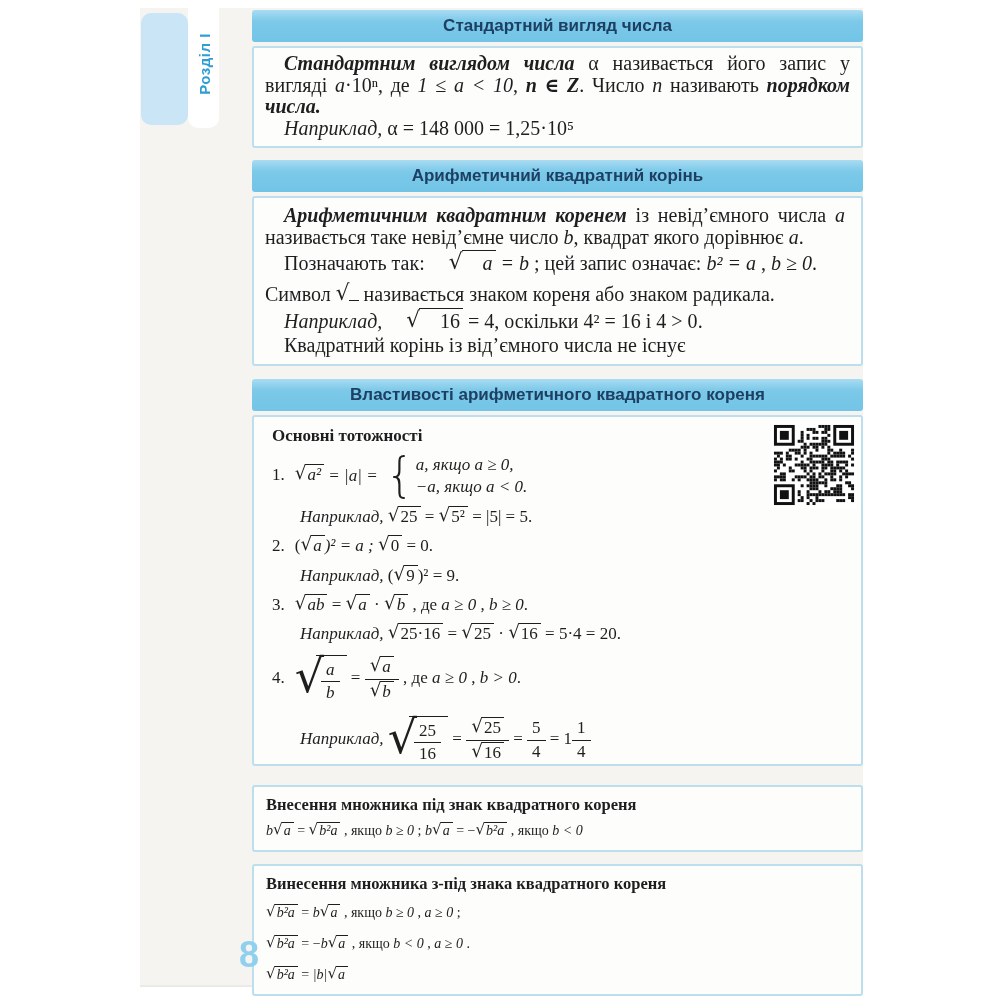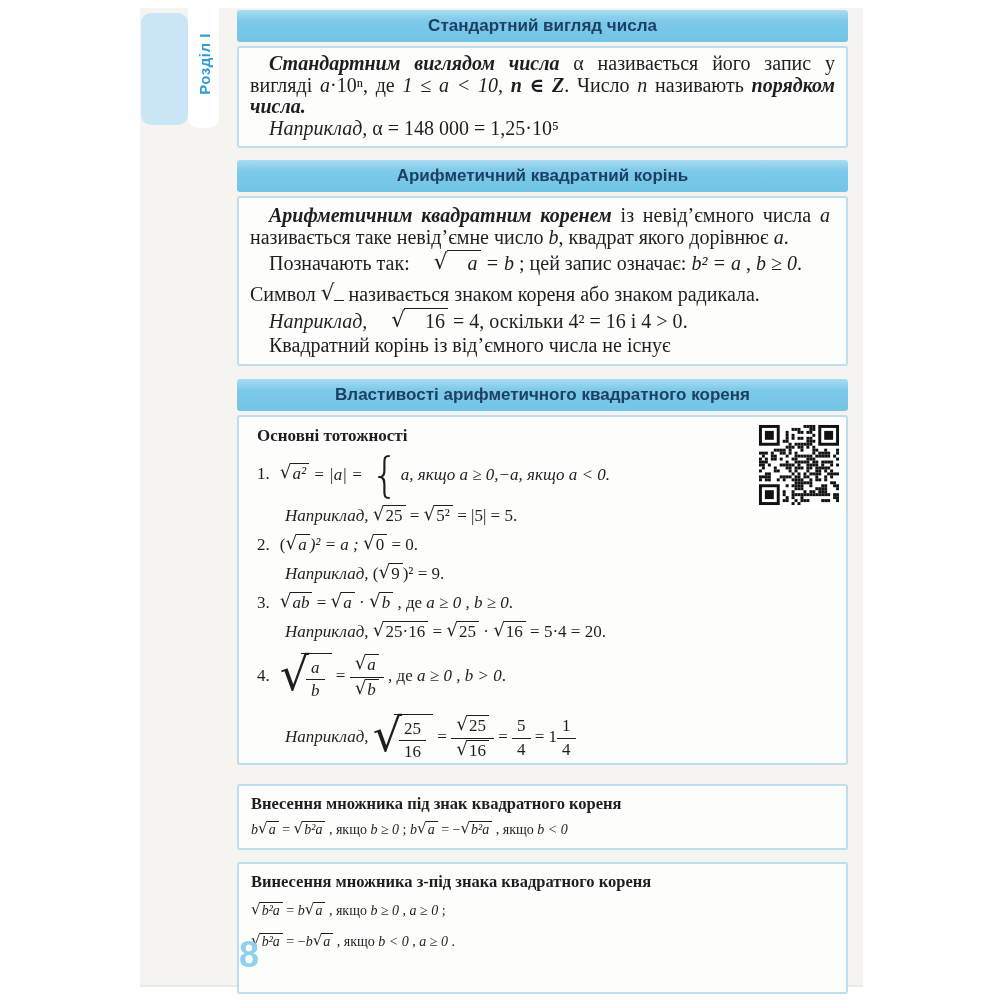--- a/index.html
+++ b/index.html
@@ -24,21 +24,21 @@
     background:#ffffff;border-radius:0 0 10px 10px;
   }
   .tab-white .vtext{
     position:absolute;left:50%;top:50%;
     transform:translate(-50%,-50%) rotate(-90deg);
     white-space:nowrap;color:#2f9cd4;
     font:700 15px "Liberation Sans","DejaVu Sans",sans-serif;
     letter-spacing:.5px;
   }
   
-  .content{position:absolute;left:237px;top:10px;width:611px;}
+  .content{position:absolute;left:252px;top:10px;width:611px;}
   .banner{
     min-height:32px;display:flex;align-items:center;justify-content:center;
     background:linear-gradient(180deg,#a9dcf2 0%,#7cc9e9 35%,#72c4e6 100%);
     color:#1c3f62;font:700 17px "Liberation Sans","DejaVu Sans",sans-serif;
     border-radius:3px;text-align:center;
   }
   .box{
     background:#fdfdfc;border:2px solid #bcdeed;border-radius:3px;
     box-sizing:border-box;
   }
@@ -59,21 +59,21 @@
   
   .bsq{display:inline-flex;align-items:flex-start;vertical-align:middle;white-space:nowrap}
   .bss{font-family:"DejaVu Sans",sans-serif;font-size:46px;line-height:42px;font-weight:400}
   .bsb{border-top:1.6px solid #1e1e1e;margin-left:-8px;padding:4px 7px 0 5px}
   
   .frac{display:inline-flex;flex-direction:column;align-items:center;vertical-align:middle;text-align:center;line-height:1.2}
   .fn{border-bottom:1.4px solid #1e1e1e;padding:0 5px 1px}
   .fd{padding-top:1px}
   
   .brace{display:inline-block;vertical-align:middle;font-family:"DejaVu Sans",sans-serif;font-weight:300;font-size:44px;line-height:1;transform:scaleY(1.1);margin:0 2px 0 4px}
-  .cases{display:inline-flex;vertical-align:middle;line-height:1.35;text-align:left}
+  .cases{display:inline-flex;flex-direction:column;vertical-align:middle;line-height:1.35;text-align:left}
   
   .props{position:relative;padding:8px 14px 0 18px;font-size:17px}
   .props .fr{margin:7px 0 0 0;font-size:17px;line-height:1.3}
   .props .ex{padding-left:28px}
   .inum{margin-right:10px}
   .qr{position:absolute;right:4px;top:5px;width:86px;height:86px;background:#ffffff}
   .qr svg{width:86px;height:86px;display:block}
   
   .fbox{padding:7px 12px 9px 12px}
   .fbox .title{font-weight:700;font-size:16.5px;line-height:22px;margin:0}
@@ -435,17 +435,18 @@
 
   <div class="box mt11 fbox" style="min-height:60px">
     <p class="title">Внесення множника під знак квадратного кореня</p>
     <div class="fr"><span class="mi">b</span><span class="sq"><span class="rs">√</span><span class="rb mi">a</span></span><span> = </span><span class="sq"><span class="rs">√</span><span class="rb mi">b²a</span></span><span> , якщо </span><span class="mi">b ≥ 0</span><span> ;  </span><span class="mi">b</span><span class="sq"><span class="rs">√</span><span class="rb mi">a</span></span><span> = −</span><span class="sq"><span class="rs">√</span><span class="rb mi">b²a</span></span><span> , якщо </span><span class="mi">b &lt; 0</span></div>
   </div>
 
   <div class="box mt12 fbox" style="min-height:132px">
     <p class="title">Винесення множника з-під знака квадратного кореня</p>
     <div class="fr" style="margin-top:9px"><span class="sq"><span class="rs">√</span><span class="rb mi">b²a</span></span><span> = </span><span class="mi">b</span><span class="sq"><span class="rs">√</span><span class="rb mi">a</span></span><span> , якщо </span><span class="mi">b ≥ 0</span><span> , </span><span class="mi">a ≥ 0</span><span> ;</span></div>
     <div class="fr" style="margin-top:13px"><span class="sq"><span class="rs">√</span><span class="rb mi">b²a</span></span><span> = −</span><span class="mi">b</span><span class="sq"><span class="rs">√</span><span class="rb mi">a</span></span><span> , якщо </span><span class="mi">b &lt; 0</span><span> , </span><span class="mi">a ≥ 0</span><span> .</span></div>
+    <div class="fr" style="margin-top:13px"><span class="sq"><span class="rs">√</span><span class="rb mi">b²a</span></span><span> = </span><span class="mi">|b|</span><span class="sq"><span class="rs">√</span><span class="rb mi">a</span></span></div>
   </div>
 
 </div>
 
 <div class="pagenum">8</div>
 
 </body></html>

